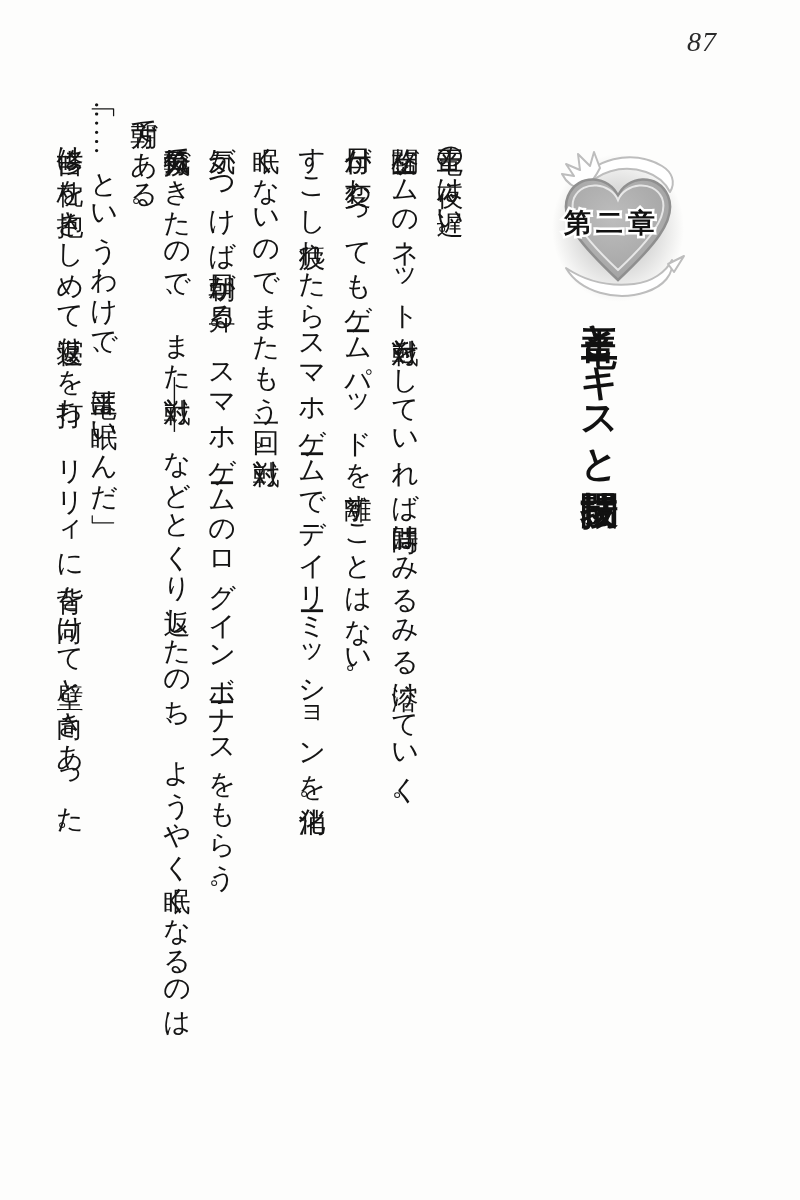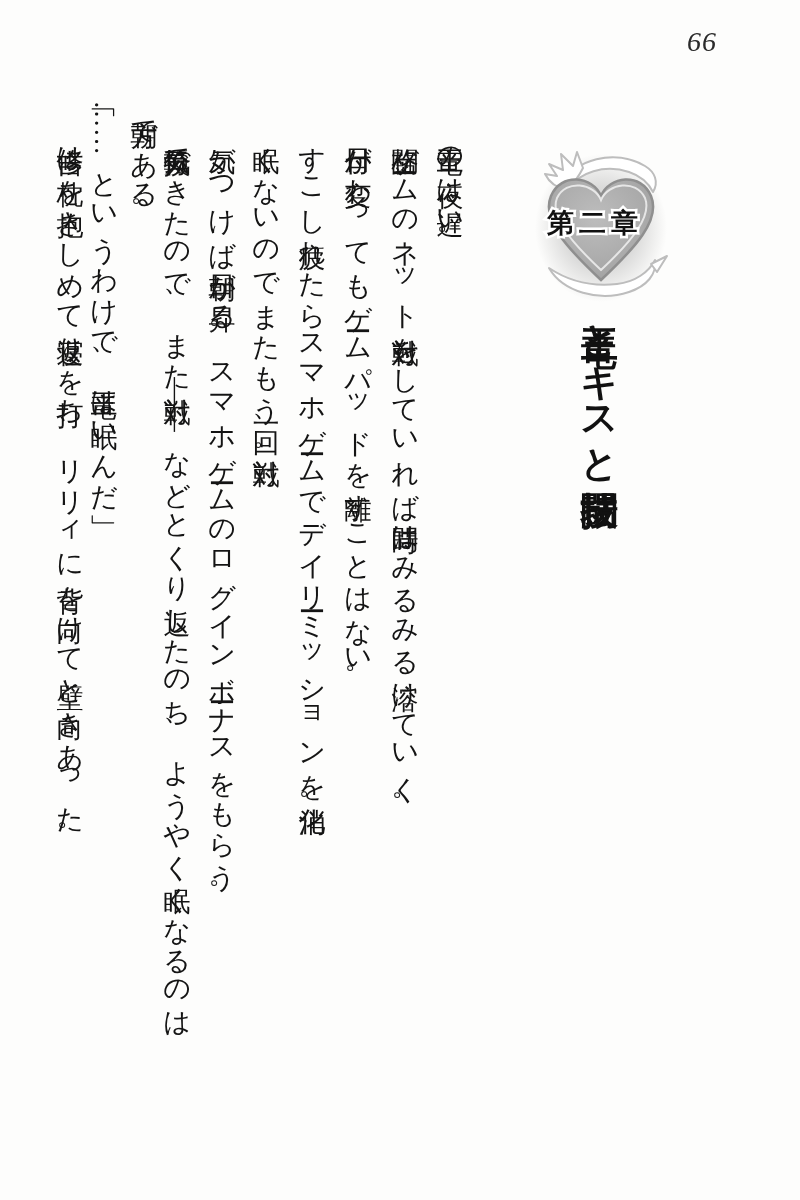--- a/index.html
+++ b/index.html
@@ -9,21 +9,21 @@
     font-family:"Liberation Serif","DejaVu Serif",serif;
     color:#151515;
   }
   .page{position:absolute;inset:0;}
   .page-number{
     position:absolute;left:672px;top:26px;width:60px;text-align:center;
     font-family:"Liberation Serif","DejaVu Serif",serif;
     font-style:italic;font-size:28px;color:#2b2b2b;letter-spacing:1px;
   }
   
-  .emblem{position:absolute;left:533px;top:140px;width:142px;height:168px;}
+  .emblem{position:absolute;left:550px;top:140px;width:142px;height:168px;}
   .emblem svg{display:block;width:100%;height:100%;}
   .emblem text{
     font-family:"Liberation Sans","DejaVu Sans",sans-serif;
     font-weight:bold;font-size:27px;letter-spacing:5px;
   }
   
   .chapter-title{
     position:absolute;left:577px;top:301px;height:340px;
     writing-mode:vertical-rl;text-orientation:mixed;
     font-family:"Liberation Sans","DejaVu Sans",sans-serif;
@@ -39,21 +39,21 @@
   }
   .c0{left:435px;} .c1{left:390px;} .c2{left:343px;} .c3{left:297px;}
   .c4{left:251px;} .c5{left:207px;} .c6{left:162px;} .c7{left:129px;}
   .c8{left:89px;}  .c9{left:55px;}
 </style>
 </head>
 <body>
 
 <div class="page">
 
-  <div class="page-number">66</div>
+  <div class="page-number">87</div>
 
   <div class="emblem">
     <svg viewBox="0 0 142 168" xmlns="http://www.w3.org/2000/svg">
       <defs>
         <radialGradient id="glow" cx="50%" cy="50%" r="50%">
           <stop offset="55%" stop-color="#9a9a9a" stop-opacity="0.35"></stop>
           <stop offset="100%" stop-color="#9a9a9a" stop-opacity="0"></stop>
         </radialGradient>
         <radialGradient id="heartfill" cx="45%" cy="38%" r="75%">
           <stop offset="0%" stop-color="#bdbdbd"></stop>

